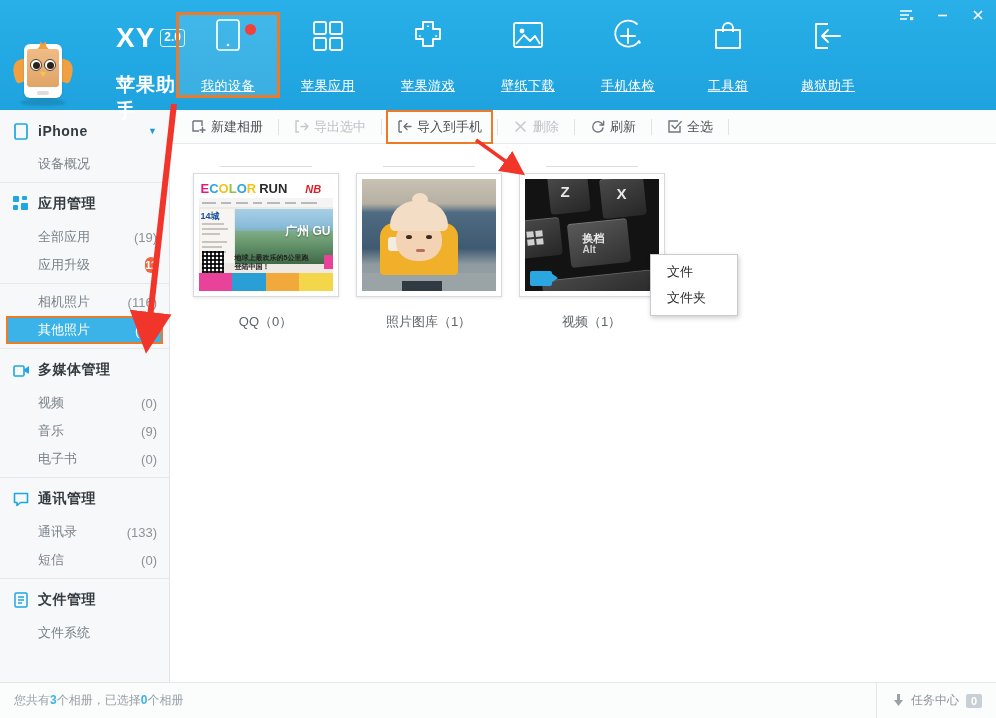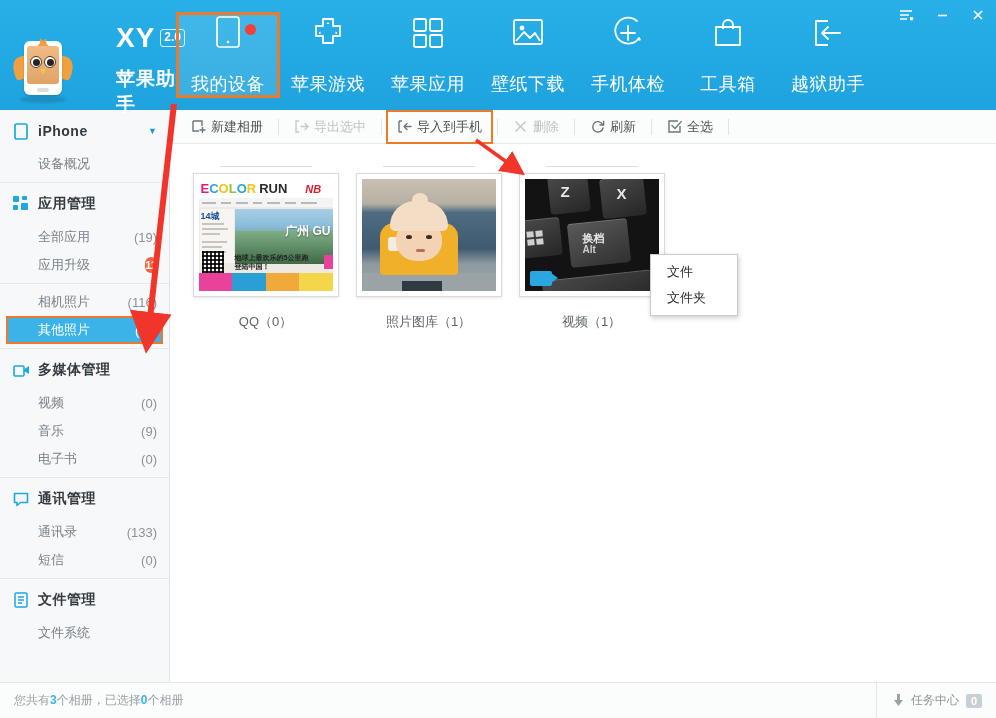--- a/index.html
+++ b/index.html
@@ -118,40 +118,40 @@
   .logo-ver {
     margin-left: 5px;
     font-size: 12px; font-weight: 700; color: #ffffff;
     border: 1.5px solid rgba(255,255,255,0.85);
     border-radius: 3px;
     padding: 0px 3px 1px;
     line-height: 1.2;
   }
   .logo-sub {
     font-size: 19px; color: #ffffff; font-weight: 700;
-    margin-top: 14px; letter-spacing: 1px;
+    margin-top: 20px; letter-spacing: 1px;
   }
 
   
   .nav {
     display: flex; align-items: flex-start;
     margin-left: 8px; margin-top: 14px;
   }
   .nav-item {
     position: relative;
     width: 100px; height: 82px;
     display: flex; flex-direction: column;
     align-items: center; justify-content: center;
     color: #ffffff;
     cursor: pointer;
   }
   .nav-item.active { background: rgba(255,255,255,0.12); }
   .nav-item.highlight { outline: 3px solid #ec7a28; outline-offset: -1px; }
   .nav-ico { height: 42px; display: flex; align-items: center; justify-content: center; }
-  .nav-label { font-size: 18px; margin-top: 20px; letter-spacing: .5px; }
+  .nav-label { font-size: 13px; margin-top: 20px; letter-spacing: .5px; text-decoration: underline; }
   .nav-dot {
     position: absolute; top: 10px; right: 22px;
     width: 11px; height: 11px; border-radius: 50%;
     background: #f2403a;
   }
 
   
   .body-row { display: flex; flex: 1 1 auto; min-height: 0; }
 
   
@@ -549,38 +549,38 @@
           <svg width="30" height="36" viewBox="0 0 30 36" fill="none" stroke="#fff" stroke-width="1.7">
             <rect x="4" y="2" width="22" height="30" rx="2.5"></rect>
             <circle cx="15" cy="27" r="1.3" fill="#fff" stroke="none"></circle>
           </svg>
         </span>
         <span class="nav-label">我的设备</span>
       </div>
 
       <div class="nav-item">
         <span class="nav-ico">
-          <svg width="36" height="34" viewBox="0 0 36 34" fill="none" stroke="#fff" stroke-width="1.8" stroke-linejoin="round">
-            <path d="M13 3h10v7h7v10h-7v7H13v-7H6V10h7z"></path>
-            <path d="M18 6l-1.5 2h3zM18 28l-1.5-2h3zM8.5 17l2-1.5v3zM27.5 17l-2-1.5v3z" fill="#fff" stroke="none"></path>
-          </svg>
-        </span>
-        <span class="nav-label">苹果游戏</span>
-      </div>
-
-      <div class="nav-item">
-        <span class="nav-ico">
           <svg width="34" height="34" viewBox="0 0 34 34" fill="none" stroke="#fff" stroke-width="1.8">
             <rect x="3" y="3" width="12" height="12" rx="1.5"></rect>
             <rect x="19" y="3" width="12" height="12" rx="1.5"></rect>
             <rect x="3" y="19" width="12" height="12" rx="1.5"></rect>
             <rect x="19" y="19" width="12" height="12" rx="1.5"></rect>
           </svg>
         </span>
         <span class="nav-label">苹果应用</span>
+      </div>
+
+      <div class="nav-item">
+        <span class="nav-ico">
+          <svg width="36" height="34" viewBox="0 0 36 34" fill="none" stroke="#fff" stroke-width="1.8" stroke-linejoin="round">
+            <path d="M13 3h10v7h7v10h-7v7H13v-7H6V10h7z"></path>
+            <path d="M18 6l-1.5 2h3zM18 28l-1.5-2h3zM8.5 17l2-1.5v3zM27.5 17l-2-1.5v3z" fill="#fff" stroke="none"></path>
+          </svg>
+        </span>
+        <span class="nav-label">苹果游戏</span>
       </div>
 
       <div class="nav-item">
         <span class="nav-ico">
           <svg width="34" height="32" viewBox="0 0 34 32" fill="none" stroke="#fff" stroke-width="1.8">
             <rect x="3" y="3" width="28" height="24" rx="1.5"></rect>
             <circle cx="11" cy="11" r="2.4" fill="#fff" stroke="none"></circle>
             <path d="M5 24l8-9 6 6 5-5 5 8" stroke-linejoin="round"></path>
           </svg>
         </span>

